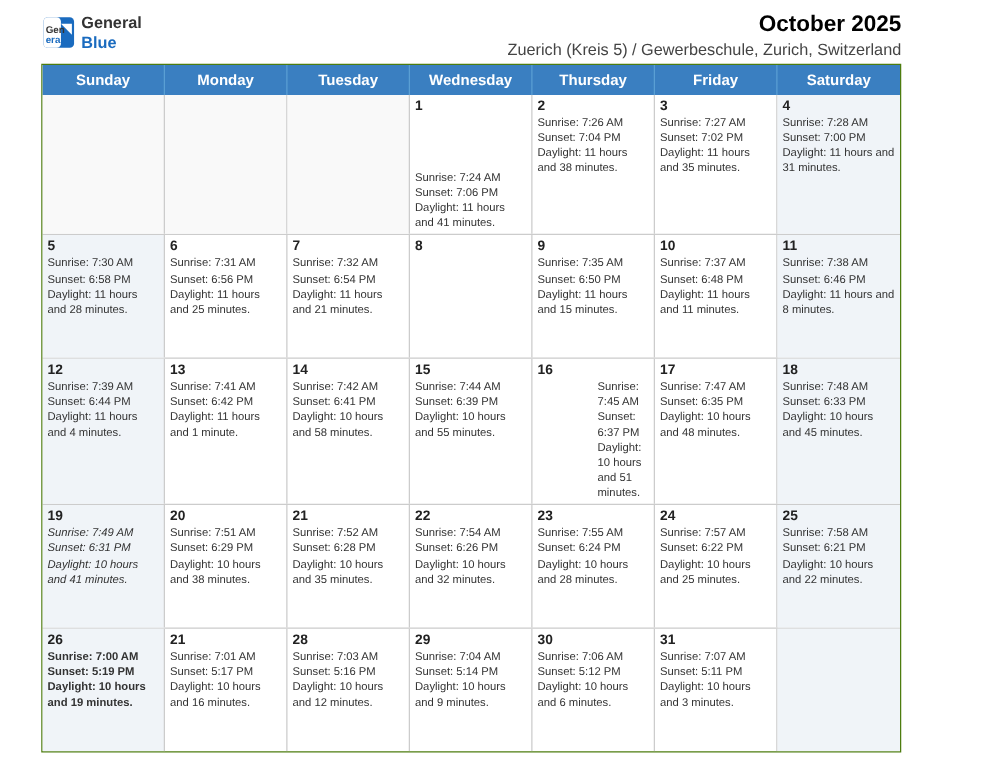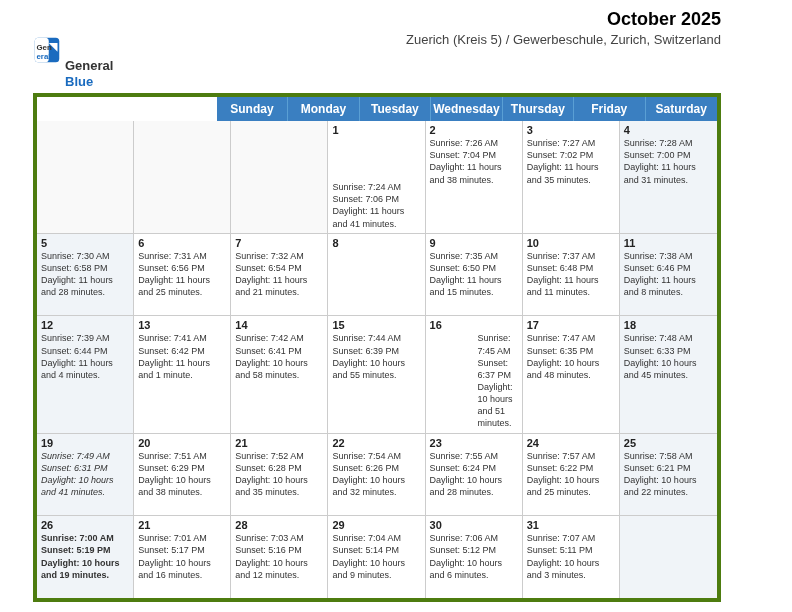--- a/index.html
+++ b/index.html
@@ -26,21 +26,21 @@
     .logo {
       display: flex;
       align-items: center;
       gap: 4px;
     }
     .logo-text {
       font-size: 13px;
       font-weight: bold;
       line-height: 1.2;
     }
-    .logo-text .general { color: #333; margin-top: 48px; }
+    .logo-text .general { color: #333; }
     .logo-text .blue { color: #1a6bbf; }
     .logo-icon {
       width: 28px;
       height: 28px;
     }
     .title-block {
       text-align: right;
     }
     .month-title {
       font-size: 18px;
@@ -50,23 +50,22 @@
     }
     .subtitle {
       font-size: 13px;
       color: #444;
       margin-top: 2px;
     }
     .calendar {
       flex: 1;
       display: flex;
       flex-direction: column;
-      border: 4px solid #4d7c0f;
+      border: 1px solid #4d7c0f;
       overflow: hidden;
-      align-items: flex-end;
     }
     .cal-header {
       display: grid;
       grid-template-columns: repeat(7, 1fr);
       background: #3a7fc1;
     }
     .cal-header-cell {
       color: #fff;
       font-size: 12px;
       font-weight: bold;

